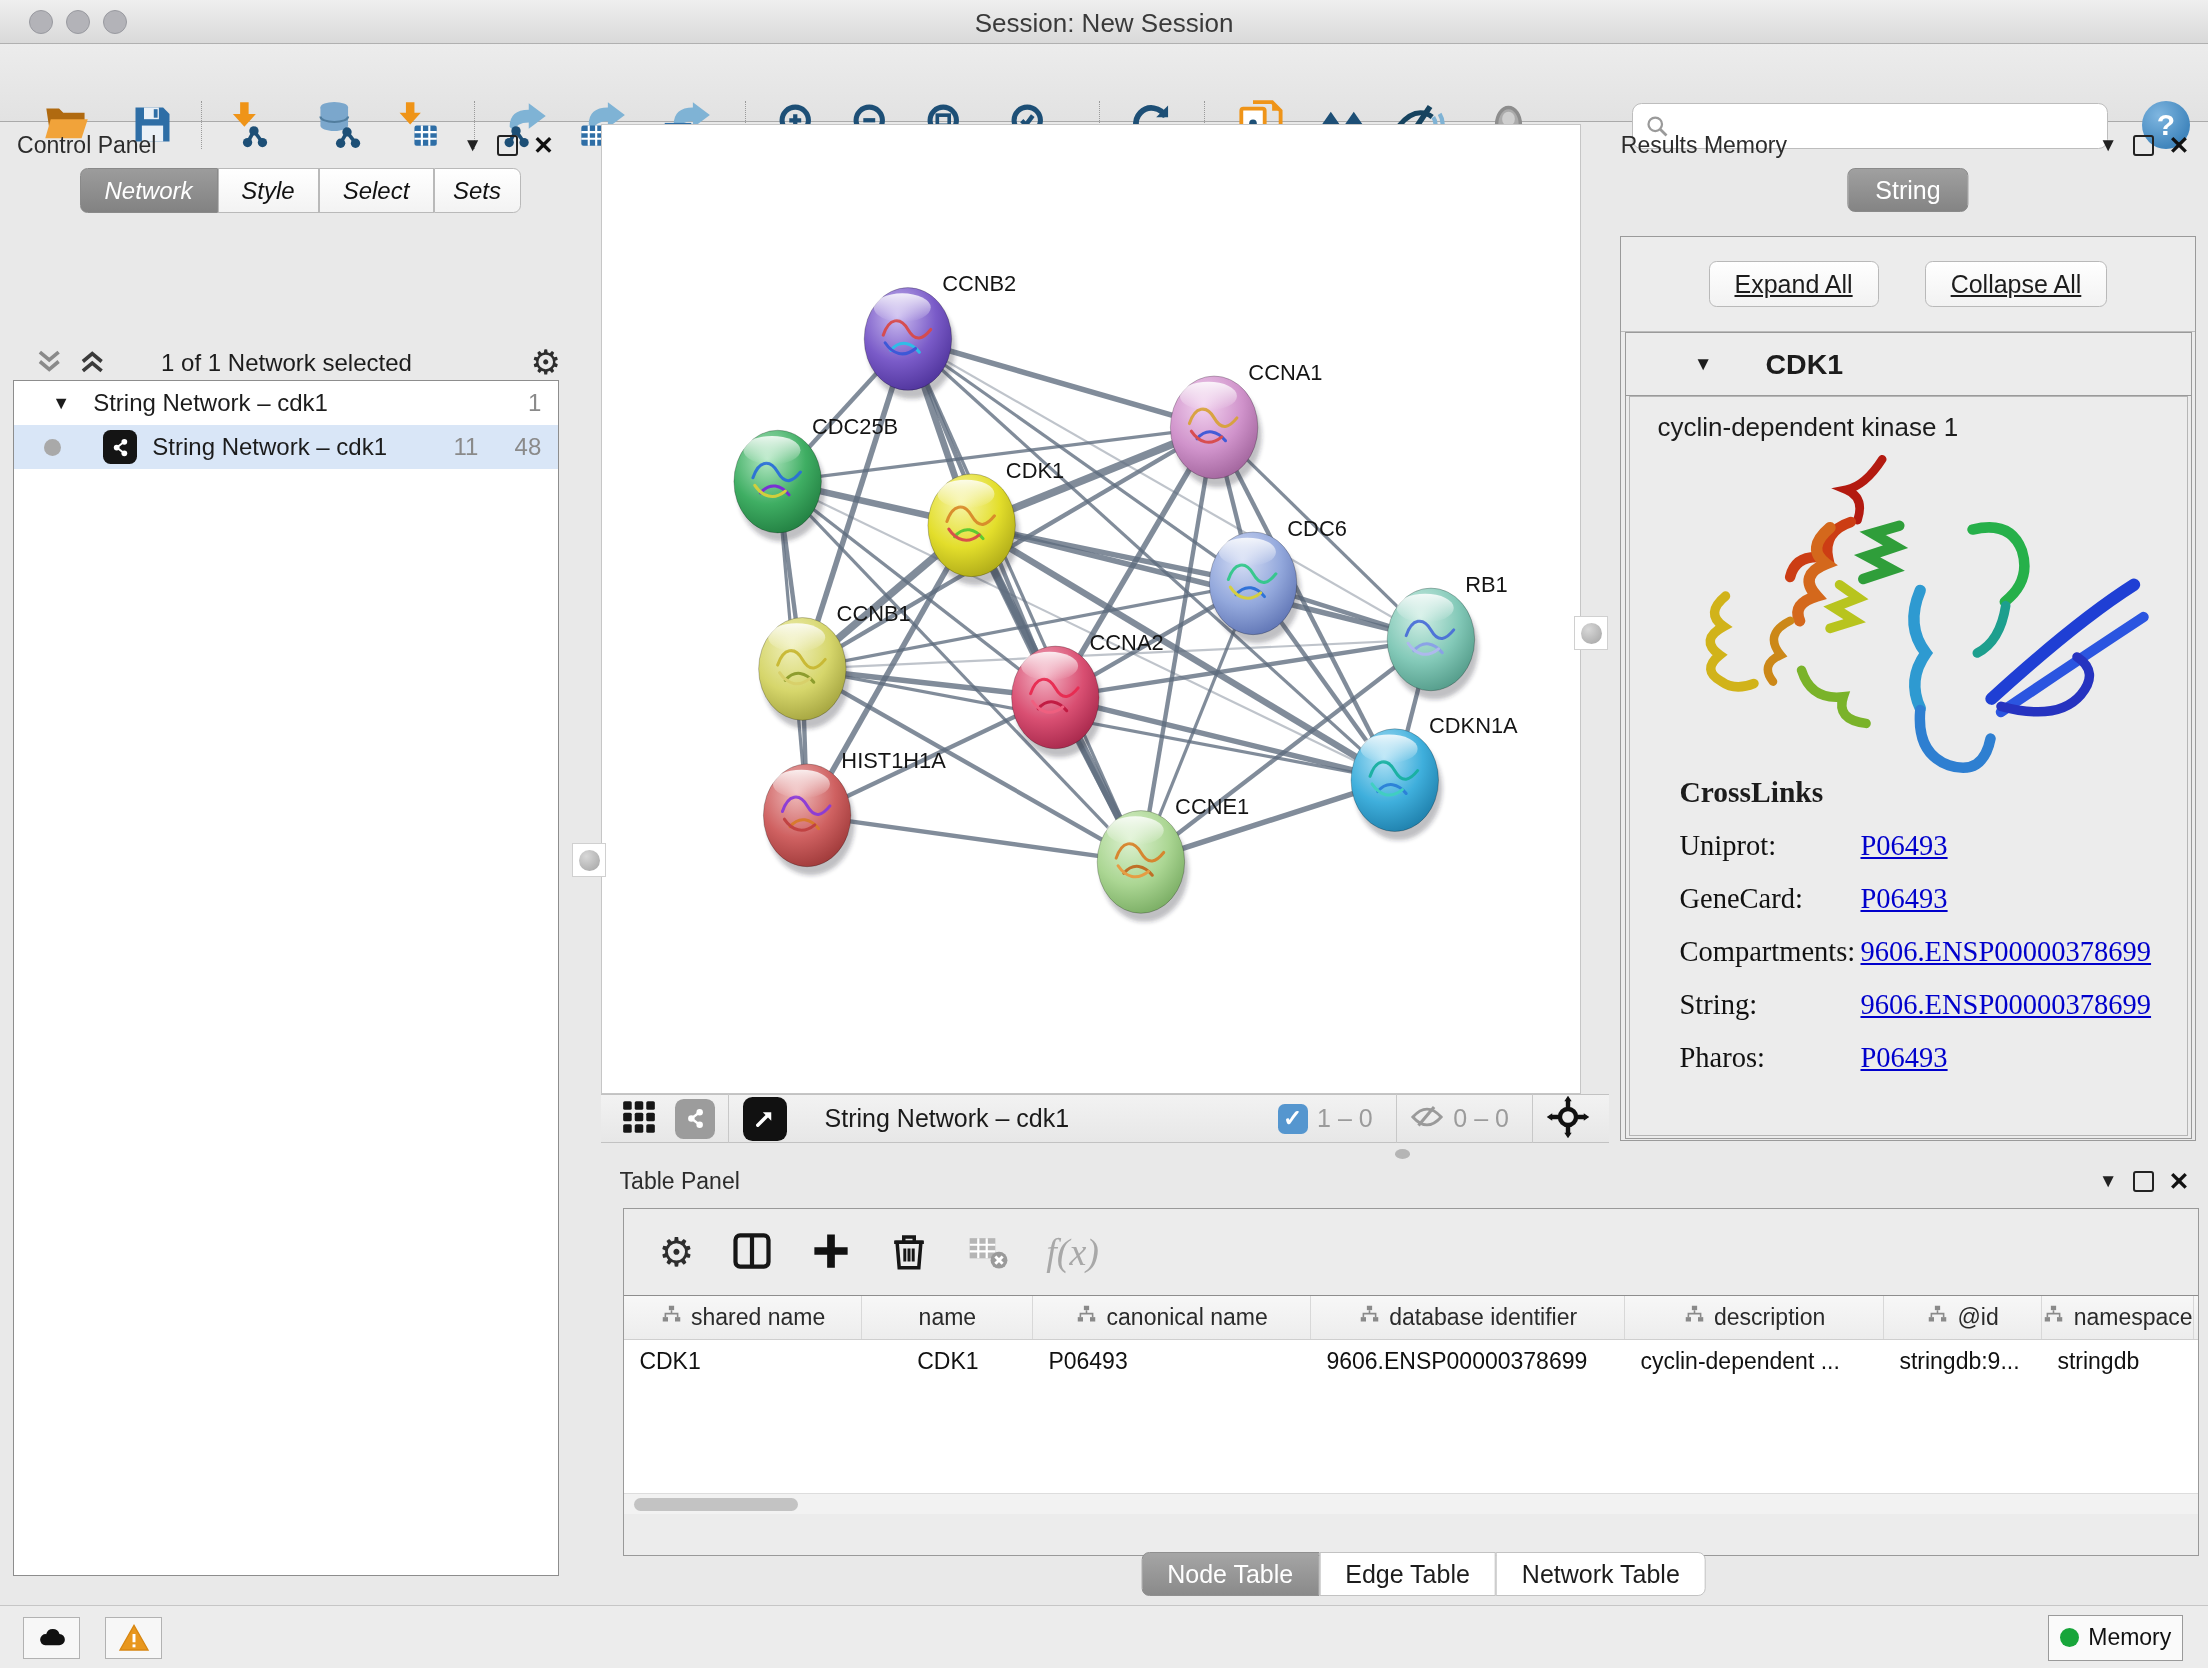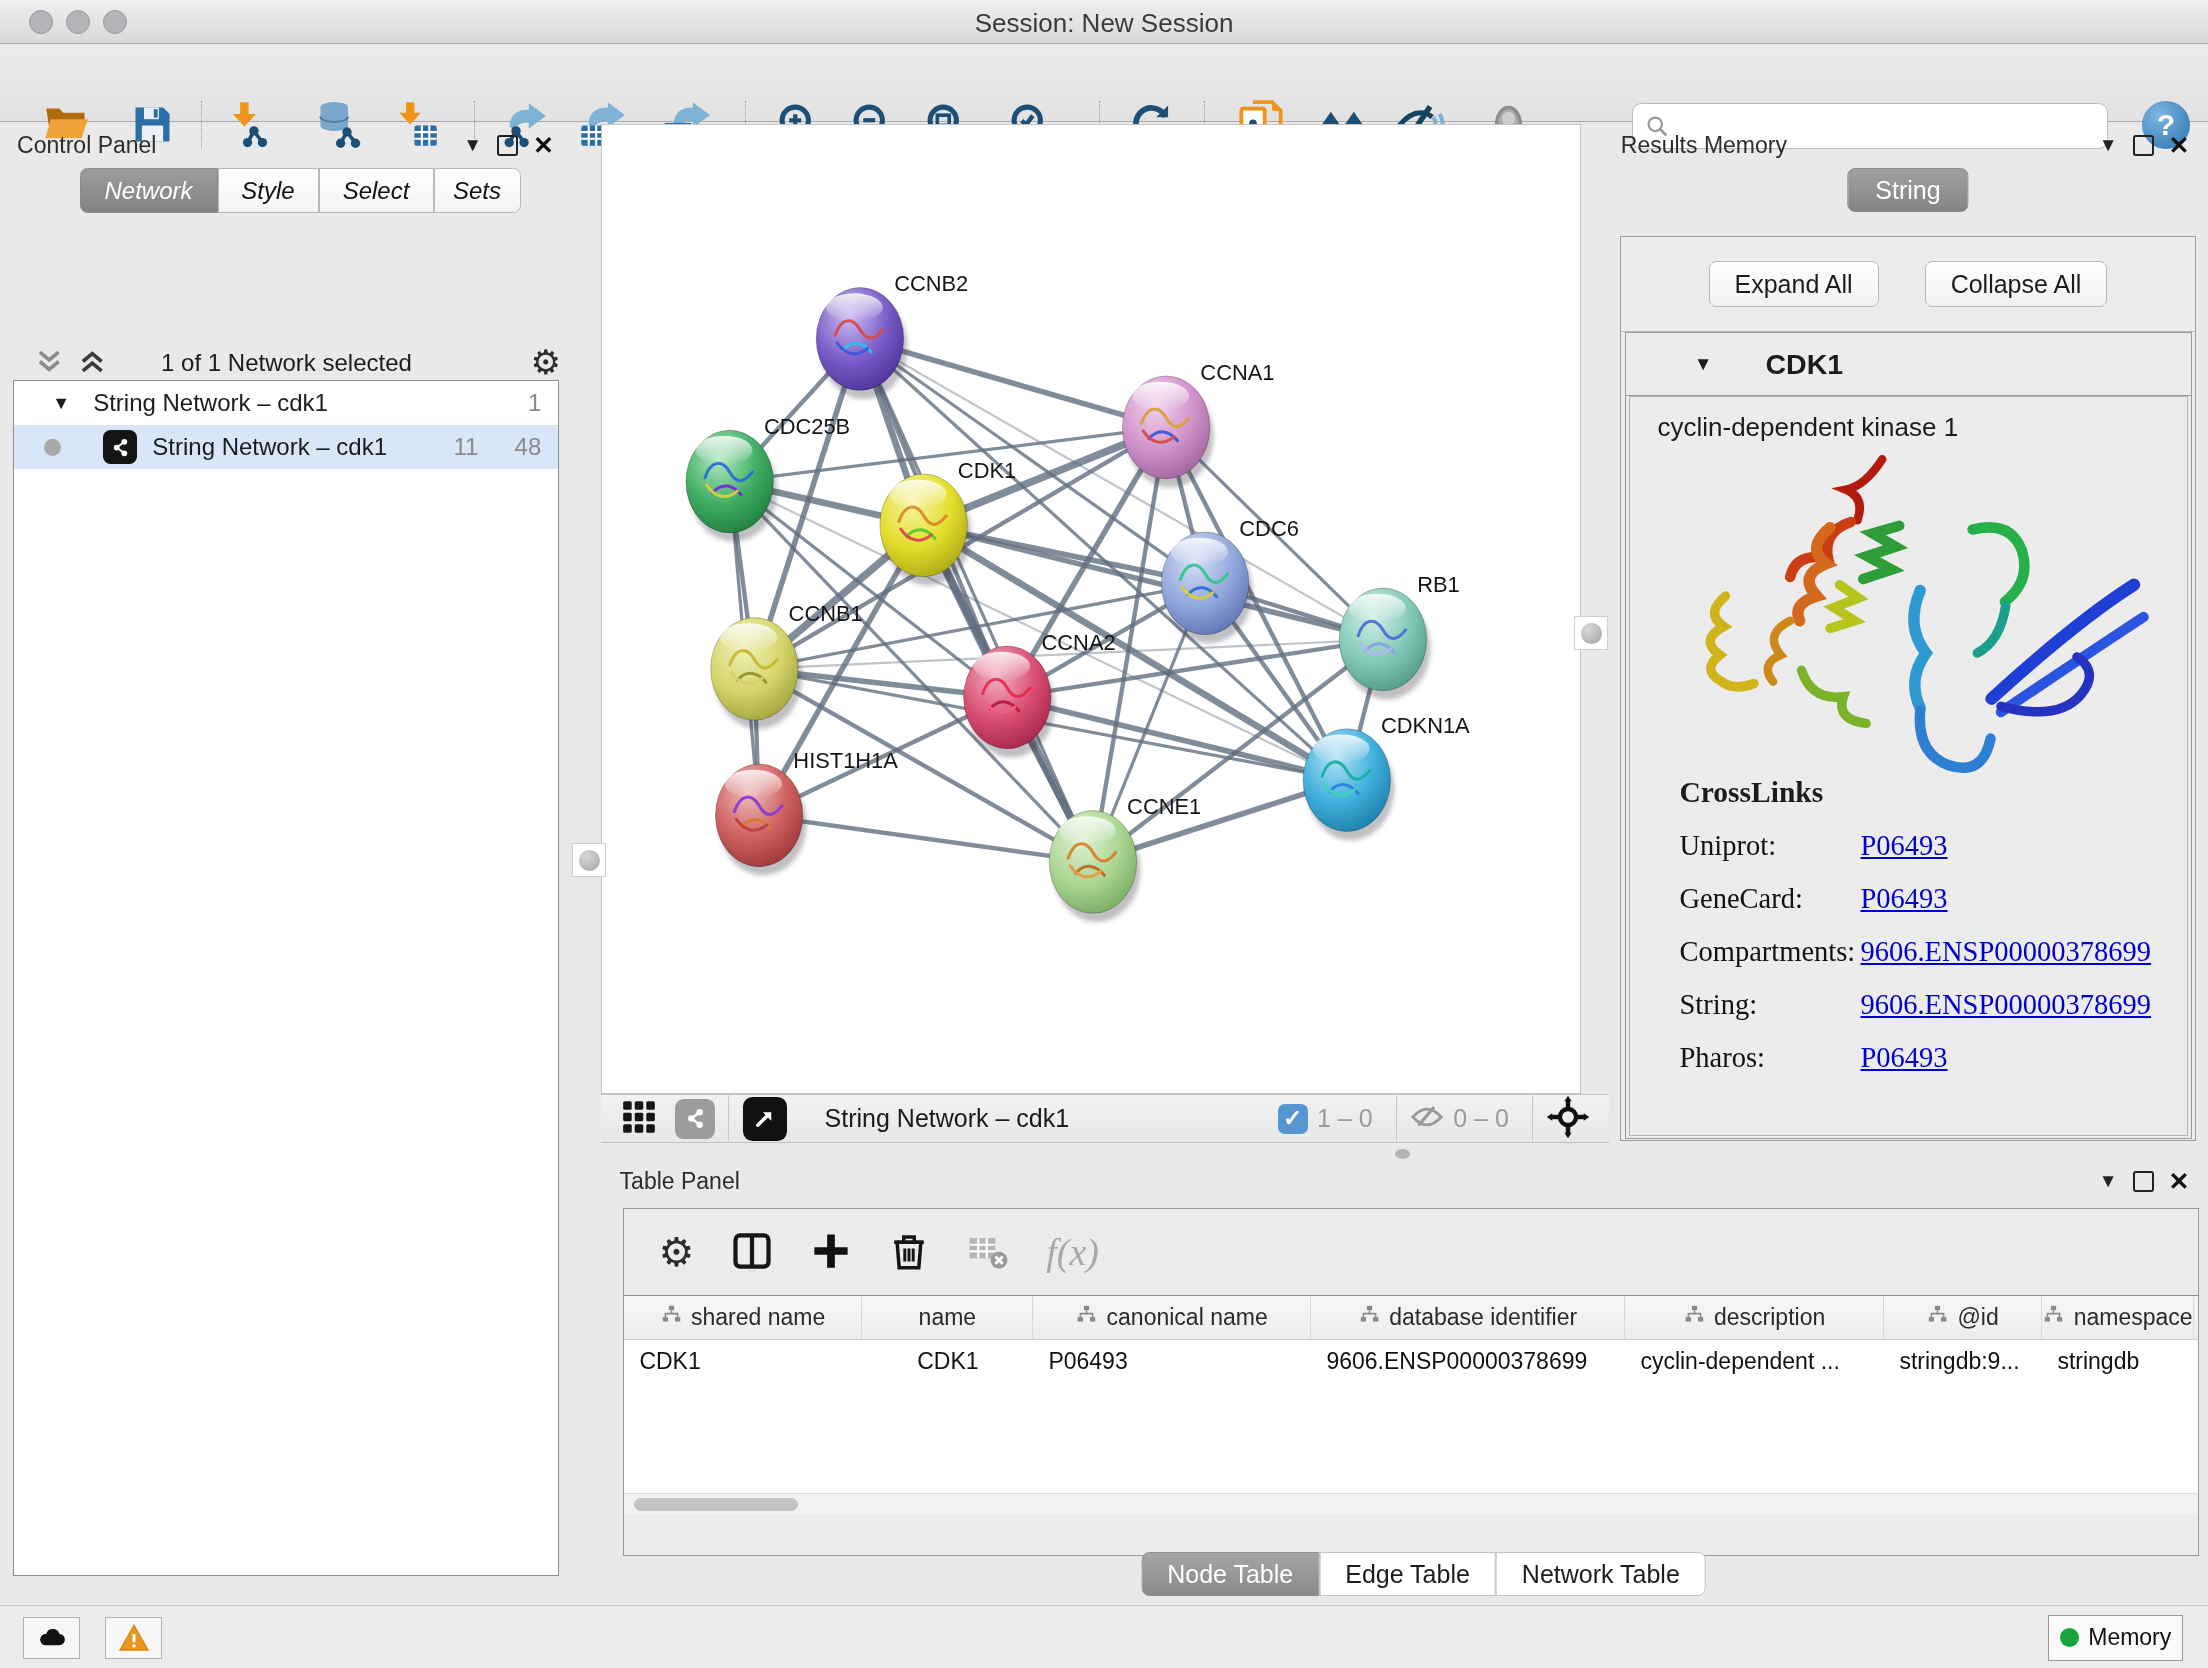--- a/index.html
+++ b/index.html
@@ -34,38 +34,38 @@
   .tab-btn.first { border-radius:7.6px 0 0 7.6px; }
   .tab-btn.last { border-radius:0 7.6px 7.6px 0; }
   #cp-status { position:absolute; left:0; top:217px; width:554px; height:38px; }
   #cp-tree { position:absolute; left:3.8px; top:254px; width:546px; height:1196px; background:#fff; border:1.9px solid #8d8d8d; }
   .tree-row { position:relative; height:44px; display:flex; align-items:center; font-size:24px; }
   .tree-row.sel { background:#d9e6f7; }
   .tree-count { position:absolute; color:#8a8a8a; font-size:24px; }
   .share-badge { width:34px; height:34px; background:#141414; border-radius:7.6px; display:flex; align-items:center; justify-content:center; }
 
   
-  #net-canvas { left:601px; top:124px; width:980px; height:970px; background:#fff; border:1px solid #c6c6c6; }
+  #net-canvas { left:601px; top:124px; width:980px; height:970px; background:#fff; border:1px solid #c6c6c6;padding-left:48px; }
   #net-footer { left:601px; top:1094px; width:1008px; height:49px; background:linear-gradient(#f2f2f2,#e7e7e7); border-top:1px solid #c2c2c2; border-bottom:1px solid #c2c2c2; display:flex; align-items:center; }
   .nf-sep { width:1px; height:49px; background:#c8c8c8; margin:0 13.3px; }
   #nf-title { font-size:25px; color:#1a1a1a; }
   .nf-count { font-size:25px; color:#9b9b9b; margin:0 9.5px; }
   .nf-check { width:30px; height:30px; background:#5596cf; border-radius:6.7px; color:#fff; font-size:23px; font-weight:bold; display:flex; align-items:center; justify-content:center; }
   .nf-bird { width:44px; height:44px; background:#111; border-radius:9.5px; display:flex; align-items:center; justify-content:center; }
   .nf-share { width:40px; height:40px; background:#9c9c9c; border-radius:8.6px; display:flex; align-items:center; justify-content:center; }
 
   
   .knob { position:absolute; width:34px; height:34px; background:#fff; border:1px solid #d0d0d0; display:flex; align-items:center; justify-content:center; }
   .knob i { width:21px; height:21px; border-radius:50%; background:radial-gradient(circle at 35% 30%, #d8d8d8, #a2a2a2); display:block; }
   #hknob { position:absolute; left:1395px; top:1149px; width:15px; height:9.5px; border-radius:50%; background:#b5b5b5; }
 
   
   #results-panel { left:1617px; top:126px; width:582px; height:1046px; }
   #rp-tab { position:absolute; left:50%; transform:translateX(-50%); top:42px; height:44px; padding:0 27px; background:linear-gradient(#a0a0a0,#848484); border:1px solid #8a8a8a; border-radius:7.6px; color:#fff; font-size:25px; display:flex; align-items:center; }
-  #rp-box { position:absolute; left:2.9px; top:110px; width:576px; height:905px; border:1px solid #9a9a9a; background:#ececec; }
+  #rp-box { position:absolute; left:2.9px; top:110px; width:576px; height:905px; border:1px solid #9a9a9a; background:#ececec;text-decoration:underline; }
   .rp-btn { height:46px; border:1px solid #b9b9b9; border-radius:7.6px; background:linear-gradient(#ffffff,#f2f2f2); font-size:25px; display:flex; align-items:center; justify-content:center; padding:0 25px; }
   #rp-section { position:absolute; left:3.8px; top:95px; width:567px; height:807px; border:1px solid #9a9a9a; }
   #rp-sec-hdr { height:63px; display:flex; align-items:center; border-bottom:1px solid #9a9a9a; }
   #rp-content { position:absolute; left:3.8px; top:63px; width:559px; height:740px; border:1px solid #b5b5b5; background:#ececec; overflow:hidden; }
   #crosslinks { position:absolute; left:49px; top:379px; font-family:"Liberation Serif",serif; }
   .cl-row { display:flex; margin-top:21px; font-size:28.5px; }
   .cl-label { width:181px; color:#111; }
   .cl-link { color:#0000cc; text-decoration:underline; }
 
   

